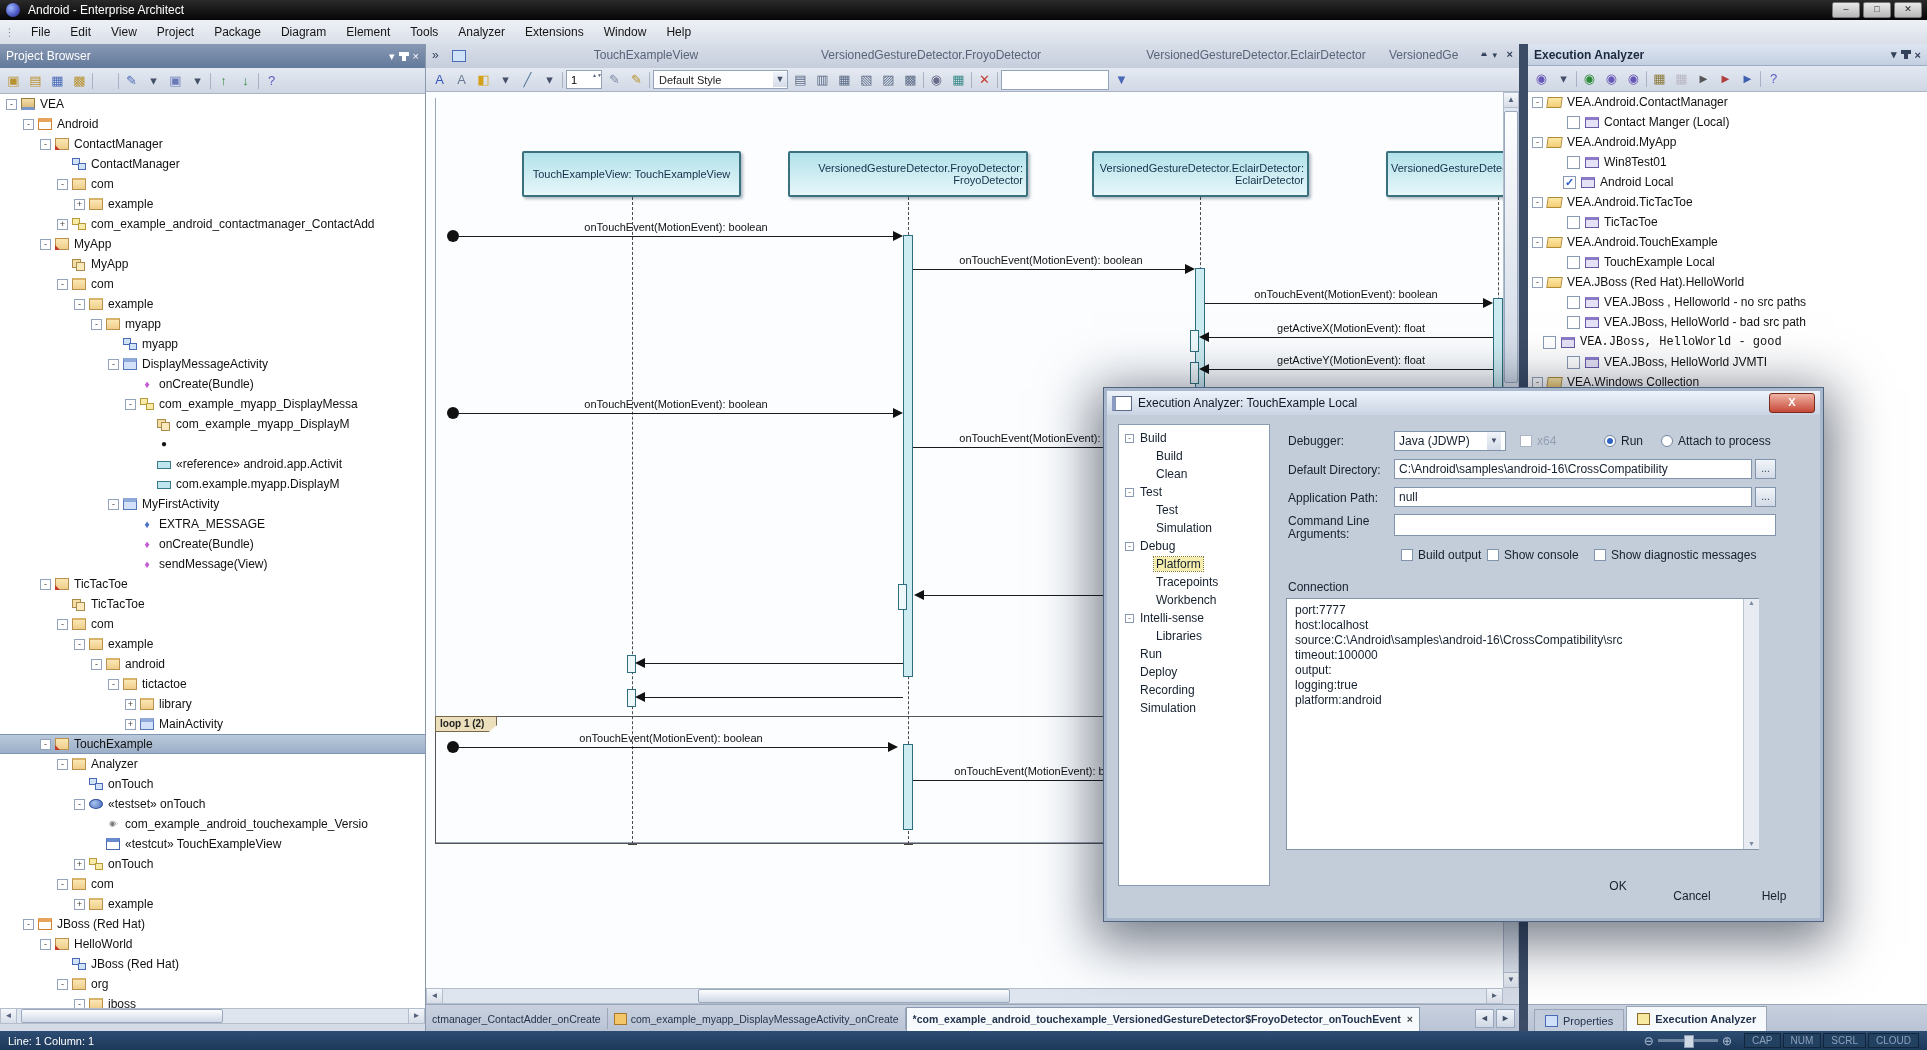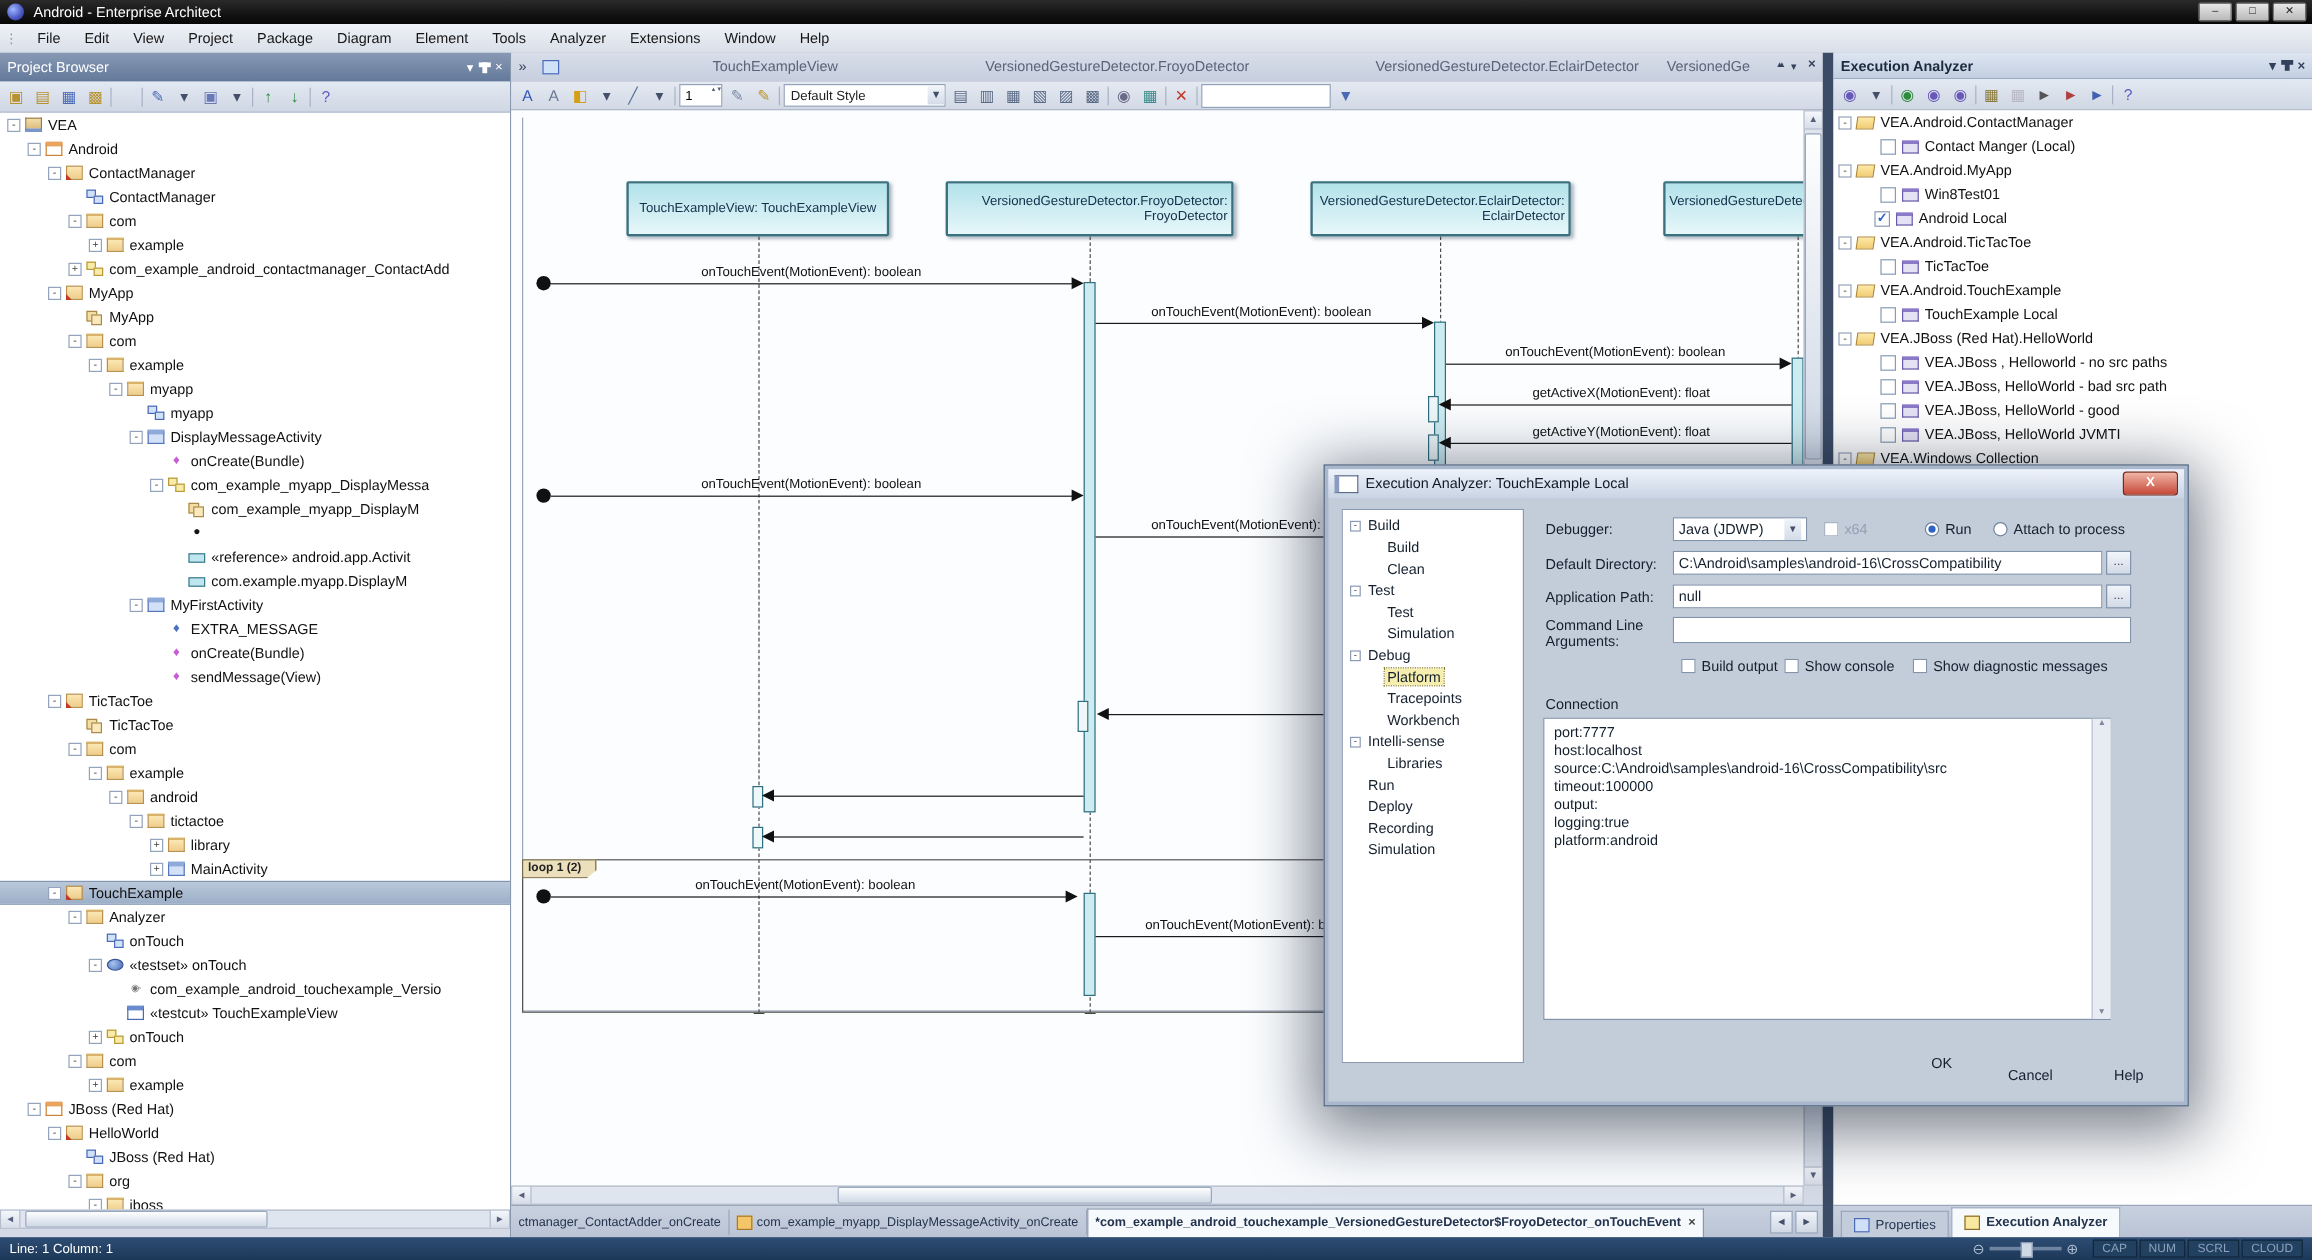--- a/index.html
+++ b/index.html
@@ -688,21 +688,21 @@
           <span data-name="script-label">VEA.Android.MyApp</span>
         </div>
 
         <div class="rrow" data-name="analyzer-script-row" style="padding-left: 24px;">
           <span class="exp" data-name="expander-icon"></span>
           <span class="cb cb-off" data-name="script-checkbox"></span>
           <span class="ric ric-item" data-name="analyzer-config-icon"></span>
           <span data-name="script-label">Win8Test01</span>
         </div>
 
-        <div class="rrow" data-name="analyzer-script-row" style="padding-left: 19px;">
+        <div class="rrow" data-name="analyzer-script-row" style="padding-left: 8px; margin-left: 12px;">
           <span class="exp" data-name="expander-icon"></span>
           <span class="cb cb-on" data-name="script-checkbox"></span>
           <span class="ric ric-item" data-name="analyzer-config-icon"></span>
           <span data-name="script-label">Android Local</span>
         </div>
 
         <div class="rrow" data-name="analyzer-script-row" style="padding-left: 4px;">
           <span class="exp" data-name="expander-icon">-</span>
 
           <span class="ric ric-group" data-name="analyzer-package-icon"></span>
@@ -744,21 +744,21 @@
           <span data-name="script-label">VEA.JBoss , Helloworld - no src paths</span>
         </div>
 
         <div class="rrow" data-name="analyzer-script-row" style="padding-left: 24px;">
           <span class="exp" data-name="expander-icon"></span>
           <span class="cb cb-off" data-name="script-checkbox"></span>
           <span class="ric ric-item" data-name="analyzer-config-icon"></span>
           <span data-name="script-label">VEA.JBoss, HelloWorld - bad src path</span>
         </div>
 
-        <div class="rrow" data-name="analyzer-script-row" style="padding-left: 24px;">
+        <div class="rrow" data-name="analyzer-script-row" style=" font-family: Liberation Mono, monospace;">
           <span class="exp" data-name="expander-icon"></span>
           <span class="cb cb-off" data-name="script-checkbox"></span>
           <span class="ric ric-item" data-name="analyzer-config-icon"></span>
           <span data-name="script-label">VEA.JBoss, HelloWorld - good</span>
         </div>
 
         <div class="rrow" data-name="analyzer-script-row" style="padding-left: 24px;">
           <span class="exp" data-name="expander-icon"></span>
           <span class="cb cb-off" data-name="script-checkbox"></span>
           <span class="ric ric-item" data-name="analyzer-config-icon"></span>

